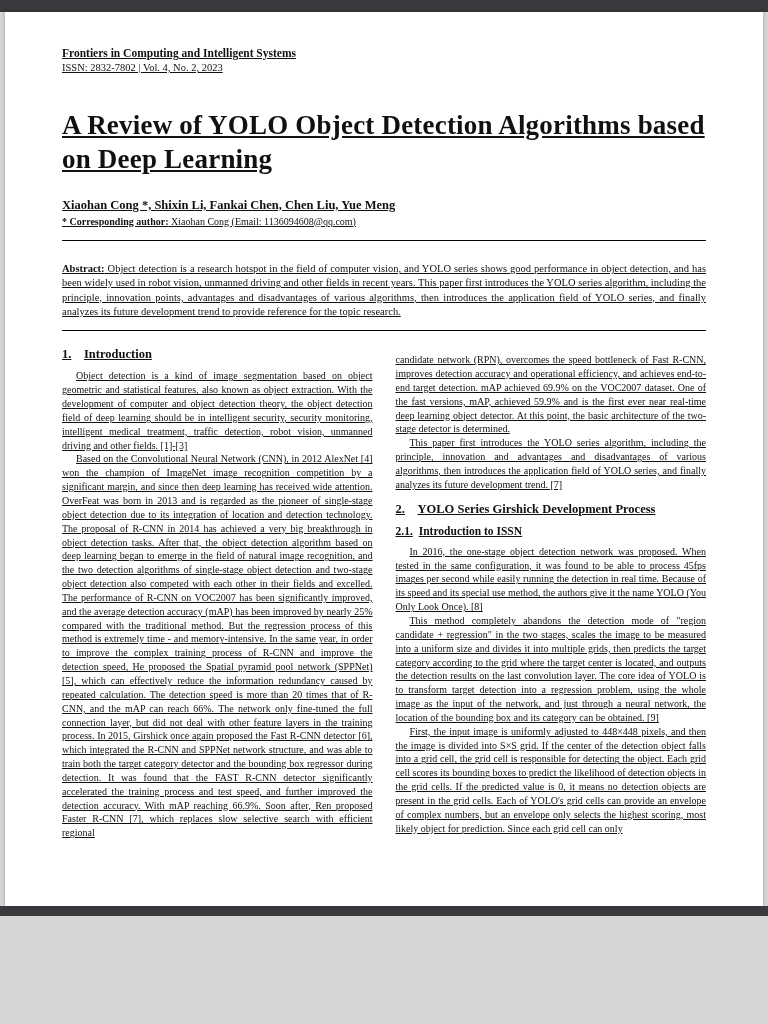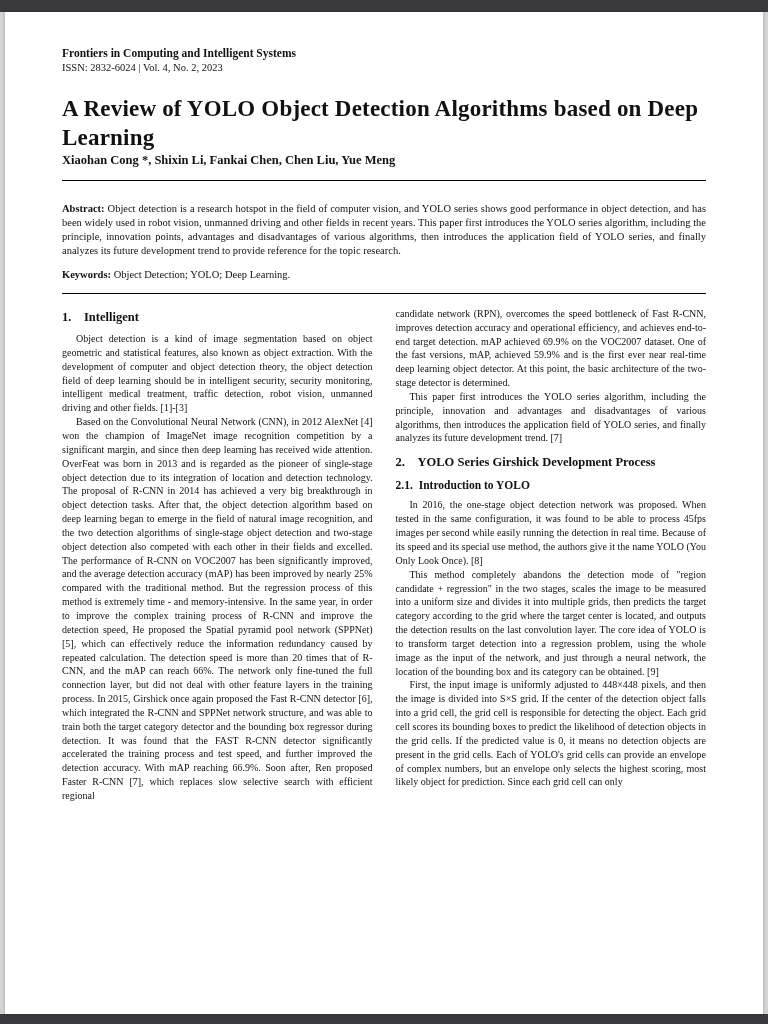--- a/index.html
+++ b/index.html
@@ -6,46 +6,46 @@
   html, body { width: 768px; }
   body {
     background: #d6d6d6;
     font-family: "Liberation Serif", "DejaVu Serif", serif;
     color: #111;
     width: 768px;
     height: 1024px;
     overflow: hidden;
   }
   .viewer {
-    width: 768px; height: 1024px;
-    display: flex; flex-direction: column;
+    width: 768px; height: 916px;
+    display: flex; flex-direction: column; text-decoration: underline;
   }
   .chrome-bar { width: 768px; background: #3a3a3e; flex: none; }
   .chrome-bar.top { height: 12px; }
   .chrome-bar.bottom { height: 10px; }
   .page {
     position: relative;
     width: 758px;
     height: 1002px;
     margin: 0 auto;
     background: #ffffff;
     padding: 34px 57px 0 57px;
     overflow: hidden;
     box-shadow: 0 0 4px rgba(0,0,0,0.25);
   }
   .journal-name { font-weight: bold; font-size: 11.5px; line-height: 1.3; }
   .issn-line { font-size: 10.5px; line-height: 1.3; }
   .paper-title {
-    margin-top: 20px;
-    font-size: 23px;
+    margin-top: 33px;
+    font-size: 27px;
     font-weight: bold;
     line-height: 1.26;
     letter-spacing: 0.2px;
   }
-  .authors { font-size: 12.5px; font-weight: bold; }
+  .authors { margin-top: 22px; font-size: 12.5px; font-weight: bold; }
   .affiliation { margin-top: 13px; font-size: 10px; line-height: 1.35; }
   .corresponding { margin-top: 2px; font-size: 10px; line-height: 1.35; }
   .corresponding b { font-weight: bold; }
   .rule { border-top: 1.2px solid #000; height: 0; margin-top: 12px; }
   .abstract { margin-top: 21px; font-size: 10.5px; line-height: 1.36; text-align: justify; }
   .abstract b, .keywords b { font-weight: bold; }
   .keywords { margin-top: 9px; font-size: 10.5px; line-height: 1.36; }
   .rule2 { border-top: 1.2px solid #000; height: 0; margin-top: 11px; }
   .columns { margin-top: 13px; display: flex; gap: 23px; }
   .col { flex: 1 1 0; min-width: 0; }
@@ -67,75 +67,75 @@
     margin: 7px 0 6px 0;
   }
   .sub-heading .sec-num { flex: none; margin-right: 6px; }
   .body-para {
     font-size: 10px;
     line-height: 1.385;
     text-align: justify;
     text-indent: 14px;
     margin: 0;
   }
-  .body-para.noindent { text-indent: 0; }
+  .body-para.noindent { text-indent: 0; margin-top: 9px; }
   .page-number {
     position: absolute;
     left: 0; right: 0;
     bottom: 8px;
     text-align: center;
     font-size: 10px;
   }
 </style>
 </head>
 <body>
 
 <div class="viewer">
   <div class="chrome-bar top"></div>
 
   <div class="page">
 
     <div>
       <div class="journal-name">Frontiers in Computing and Intelligent Systems</div>
-      <div class="issn-line">ISSN: 2832-6024 | Vol. 4, No. 2, 2023</div>
+      <div class="issn-line">ISSN: 2832-7802 | Vol. 4, No. 2, 2023</div>
     </div>
 
     <h1 class="paper-title">A Review of YOLO Object Detection Algorithms based on Deep Learning</h1>
 
     <div class="authors">Xiaohan Cong *, Shixin Li, Fankai Chen, Chen Liu, Yue Meng</div>
 
 
+    <div class="corresponding"><b>* Corresponding author:</b><span> Xiaohan Cong (Email: 1136094608@qq.com)</span></div>
 
     <div class="rule"></div>
 
     <p class="abstract"><b>Abstract:</b><span> Object detection is a research hotspot in the field of computer vision, and YOLO series shows good performance in object detection, and has been widely used in robot vision, unmanned driving and other fields in recent years. This paper first introduces the YOLO series algorithm, including the principle, innovation points, advantages and disadvantages of various algorithms, then introduces the application field of YOLO series, and finally analyzes its future development trend to provide reference for the topic research.</span></p>
 
-    <p class="keywords"><b>Keywords:</b><span> Object Detection; YOLO; Deep Learning.</span></p>
 
     <div class="rule2"></div>
 
     <div class="columns">
       <div class="col">
           <div class="sec-heading">
             <span class="sec-num">1.</span>
-            <span class="sec-text">Intelligent</span>
+            <span class="sec-text">Introduction</span>
           </div>
           <p class="body-para">Object detection is a kind of image segmentation based on object geometric and statistical features, also known as object extraction. With the development of computer and object detection theory, the object detection field of deep learning should be in intelligent security, security monitoring, intelligent medical treatment, traffic detection, robot vision, unmanned driving and other fields. [1]-[3]</p>
           <p class="body-para">Based on the Convolutional Neural Network (CNN), in 2012 AlexNet [4] won the champion of ImageNet image recognition competition by a significant margin, and since then deep learning has received wide attention. OverFeat was born in 2013 and is regarded as the pioneer of single-stage object detection due to its integration of location and detection technology. The proposal of R-CNN in 2014 has achieved a very big breakthrough in object detection tasks. After that, the object detection algorithm based on deep learning began to emerge in the field of natural image recognition, and the two detection algorithms of single-stage object detection and two-stage object detection also competed with each other in their fields and excelled. The performance of R-CNN on VOC2007 has been significantly improved, and the average detection accuracy (mAP) has been improved by nearly 25% compared with the traditional method. But the regression process of this method is extremely time - and memory-intensive. In the same year, in order to improve the complex training process of R-CNN and improve the detection speed, He proposed the Spatial pyramid pool network (SPPNet) [5], which can effectively reduce the information redundancy caused by repeated calculation. The detection speed is more than 20 times that of R-CNN, and the mAP can reach 66%. The network only fine-tuned the full connection layer, but did not deal with other feature layers in the training process. In 2015, Girshick once again proposed the Fast R-CNN detector [6], which integrated the R-CNN and SPPNet network structure, and was able to train both the target category detector and the bounding box regressor during detection. It was found that the FAST R-CNN detector significantly accelerated the training process and test speed, and further improved the detection accuracy. With mAP reaching 66.9%. Soon after, Ren proposed Faster R-CNN [7], which replaces slow selective search with efficient regional</p>
         </div>
       <div class="col">
           <p class="body-para noindent">candidate network (RPN), overcomes the speed bottleneck of Fast R-CNN, improves detection accuracy and operational efficiency, and achieves end-to-end target detection. mAP achieved 69.9% on the VOC2007 dataset. One of the fast versions, mAP, achieved 59.9% and is the first ever near real-time deep learning object detector. At this point, the basic architecture of the two-stage detector is determined.</p>
           <p class="body-para">This paper first introduces the YOLO series algorithm, including the principle, innovation and advantages and disadvantages of various algorithms, then introduces the application field of YOLO series, and finally analyzes its future development trend. [7]</p>
           <div class="sec-heading">
             <span class="sec-num">2.</span>
             <span class="sec-text">YOLO Series Girshick Development Process</span>
           </div>
           <div class="sub-heading">
             <span class="sec-num">2.1.</span>
-            <span class="sec-text">Introduction to YOLO</span>
+            <span class="sec-text">Introduction to ISSN</span>
           </div>
           <p class="body-para">In 2016, the one-stage object detection network was proposed. When tested in the same configuration, it was found to be able to process 45fps images per second while easily running the detection in real time. Because of its speed and its special use method, the authors give it the name YOLO (You Only Look Once). [8]</p>
           <p class="body-para">This method completely abandons the detection mode of "region candidate + regression" in the two stages, scales the image to be measured into a uniform size and divides it into multiple grids, then predicts the target category according to the grid where the target center is located, and outputs the detection results on the last convolution layer. The core idea of YOLO is to transform target detection into a regression problem, using the whole image as the input of the network, and just through a neural network, the location of the bounding box and its category can be obtained. [9]</p>
           <p class="body-para">First, the input image is uniformly adjusted to 448×448 pixels, and then the image is divided into S×S grid. If the center of the detection object falls into a grid cell, the grid cell is responsible for detecting the object. Each grid cell scores its bounding boxes to predict the likelihood of detection objects in the grid cells. If the predicted value is 0, it means no detection objects are present in the grid cells. Each of YOLO's grid cells can provide an envelope of complex numbers, but an envelope only selects the highest scoring, most likely object for prediction. Since each grid cell can only</p>
         </div>
     </div>
 
   </div>
 
   <div class="chrome-bar bottom"></div>

